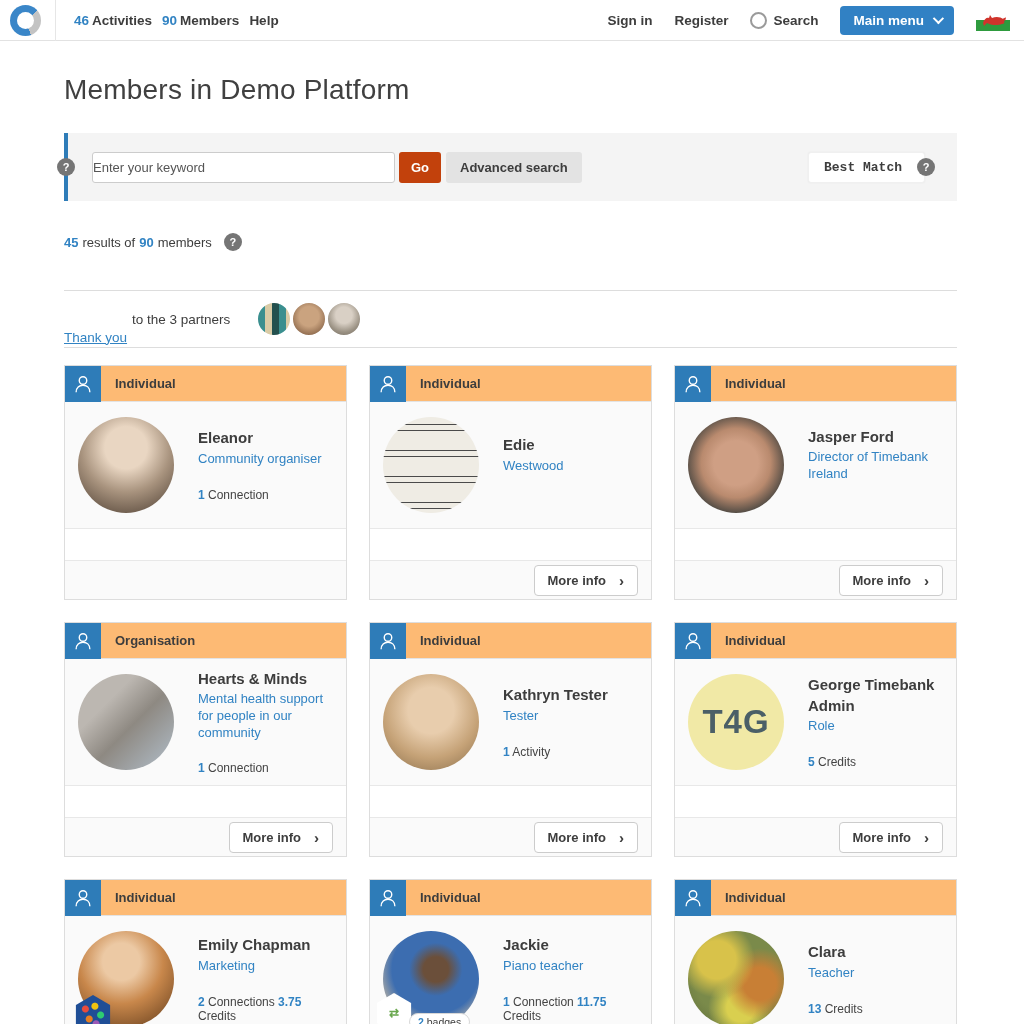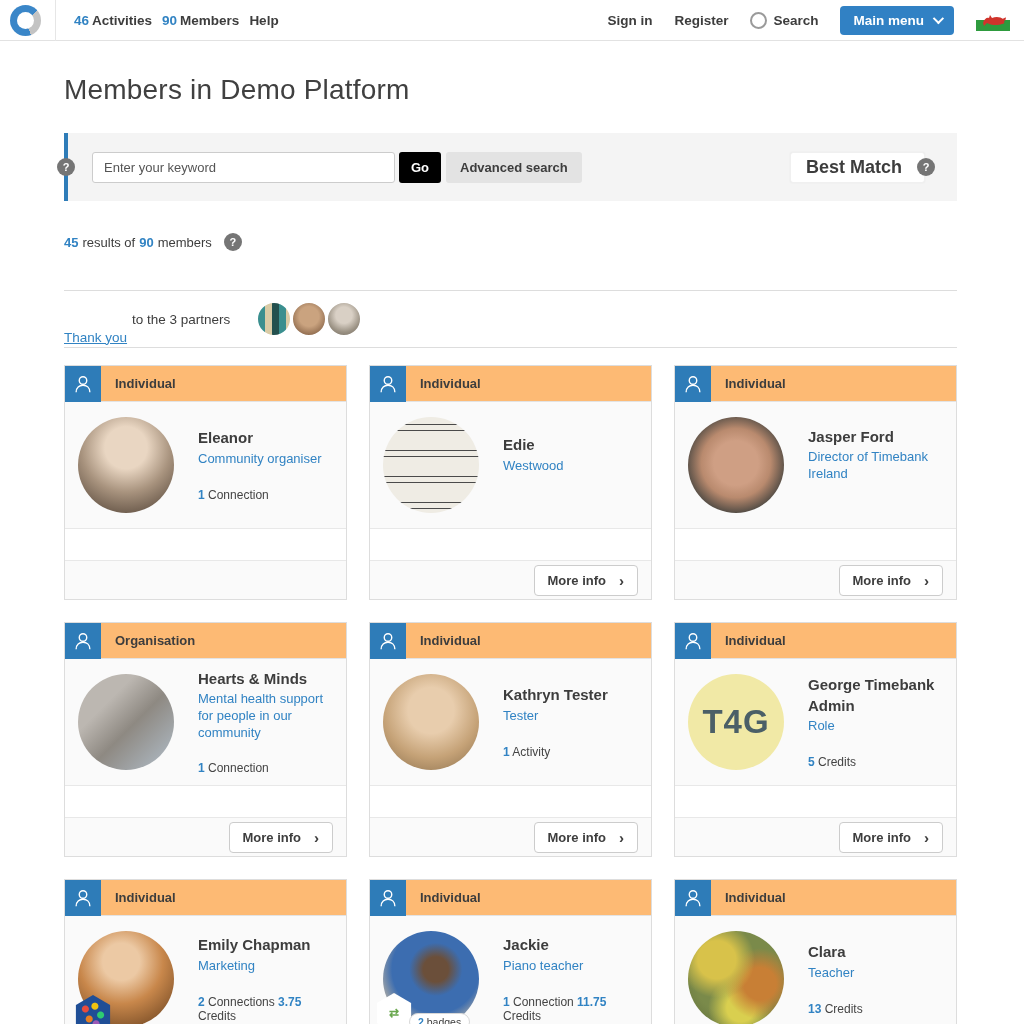--- a/index.html
+++ b/index.html
@@ -27,30 +27,30 @@
 
   
   .content { width:893px; margin:0 auto 0 64px; }
   .page-title { font-size:28px; font-weight:500; color:#404040; margin:33px 0 27px; letter-spacing:.2px; }
 
   .search-panel { position:relative; background:#f4f4f4; border-left:4px solid #2e7cb8; height:68px;
                   display:flex; align-items:center; padding:0 14px 0 24px; }
   .help-circle { width:18px; height:18px; border-radius:50%; background:#757575; color:#fff; font-size:11px; font-weight:700;
                  display:inline-flex; align-items:center; justify-content:center; flex-shrink:0; }
   .help-left { position:absolute; left:-11px; top:25px; }
-  .kw-input { width:303px; height:31px; border:1px solid #ccc; border-radius:3px; padding:0 11px; font-family:inherit;
+  .kw-input { width:303px; height:31px; border:1px solid #ccc; border-radius:3px; padding:0 0; font-family:inherit;
               font-size:13px; color:#3d3d3d; background:#fff; }
   .kw-input::placeholder { color:#555; }
-  .go-btn { height:31px; width:42px; margin-left:4px; background:#000000; color:#fff; border:none; border-radius:3px;
+  .go-btn { height:31px; width:42px; margin-left:4px; background:#c2410c; color:#fff; border:none; border-radius:3px;
             font-family:inherit; font-size:13px; font-weight:700; cursor:pointer; }
   .adv-btn { height:31px; margin-left:5px; background:#e3e3e3; color:#3d3d3d; border:none; border-radius:3px;
              font-family:inherit; font-size:13px; font-weight:700; padding:0 14px; cursor:pointer; }
   .sort-wrap { margin-left:auto; position:relative; margin-right:18px; }
   .sort-btn { height:31px; background:#fff; color:#3d3d3d; border:1px solid #f0f0f0; border-radius:3px;
-              font-family:Liberation Sans, sans-serif; font-size:18px; font-weight:700; padding:0 22px 0 15px; cursor:pointer; box-shadow:0 0 2px rgba(0,0,0,.06); }
+              font-family:Liberation Mono, monospace; font-size:13px; font-weight:700; padding:0 22px 0 15px; cursor:pointer; box-shadow:0 0 2px rgba(0,0,0,.06); }
   .help-sort { position:absolute; right:-10px; top:6px; }
 
   .results-line { margin:32px 0 0; font-size:13px; color:#3d3d3d; display:flex; align-items:center; gap:4px; }
   .results-line .num { color:#3183c3; font-weight:700; }
   .results-line .help-circle { margin-left:8px; }
 
   .divider { border:none; border-top:1px solid #ddd; margin:0; }
   .div1 { margin-top:39px; }
   .partners-row { height:56px; display:flex; align-items:center; font-size:13.5px; }
   .thank-link { color:#3183c3; text-decoration:underline; cursor:pointer;margin-top:36px; }

